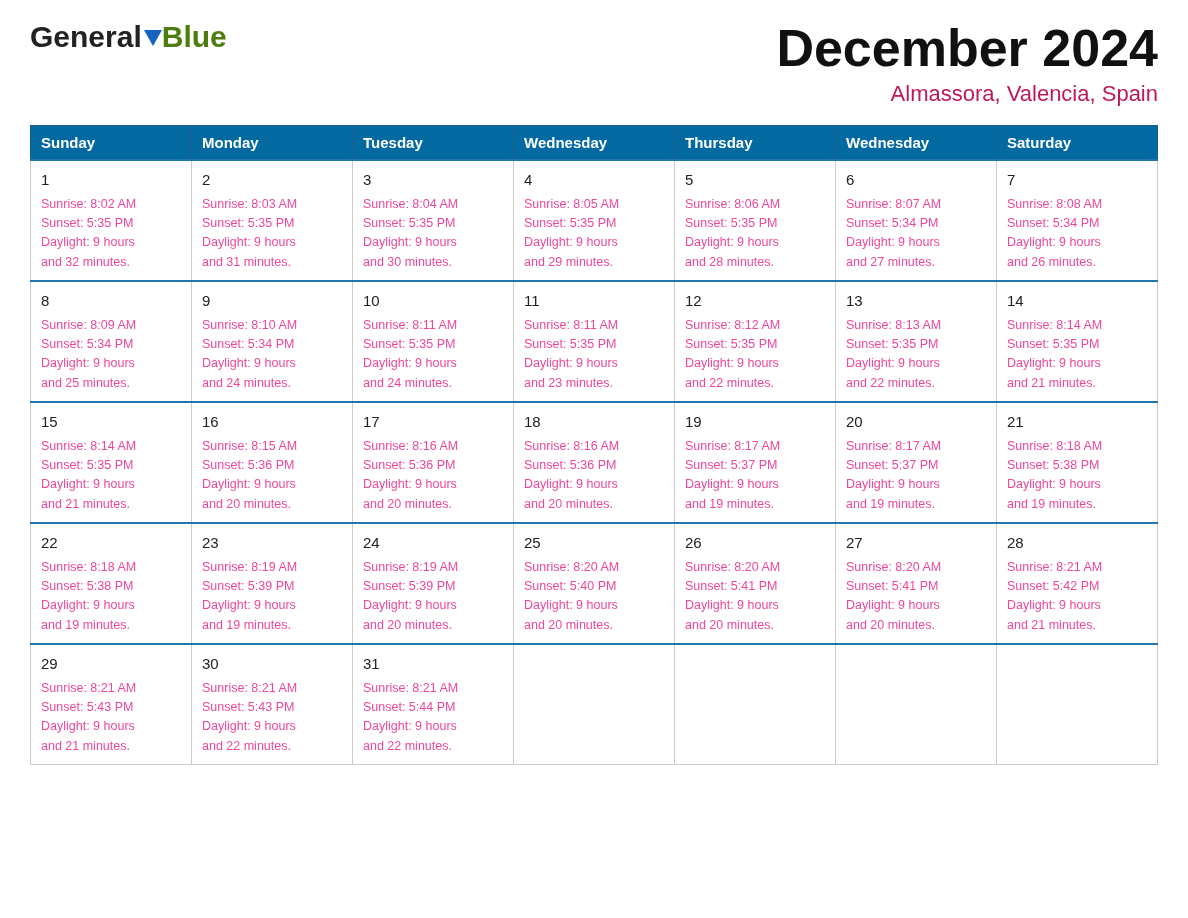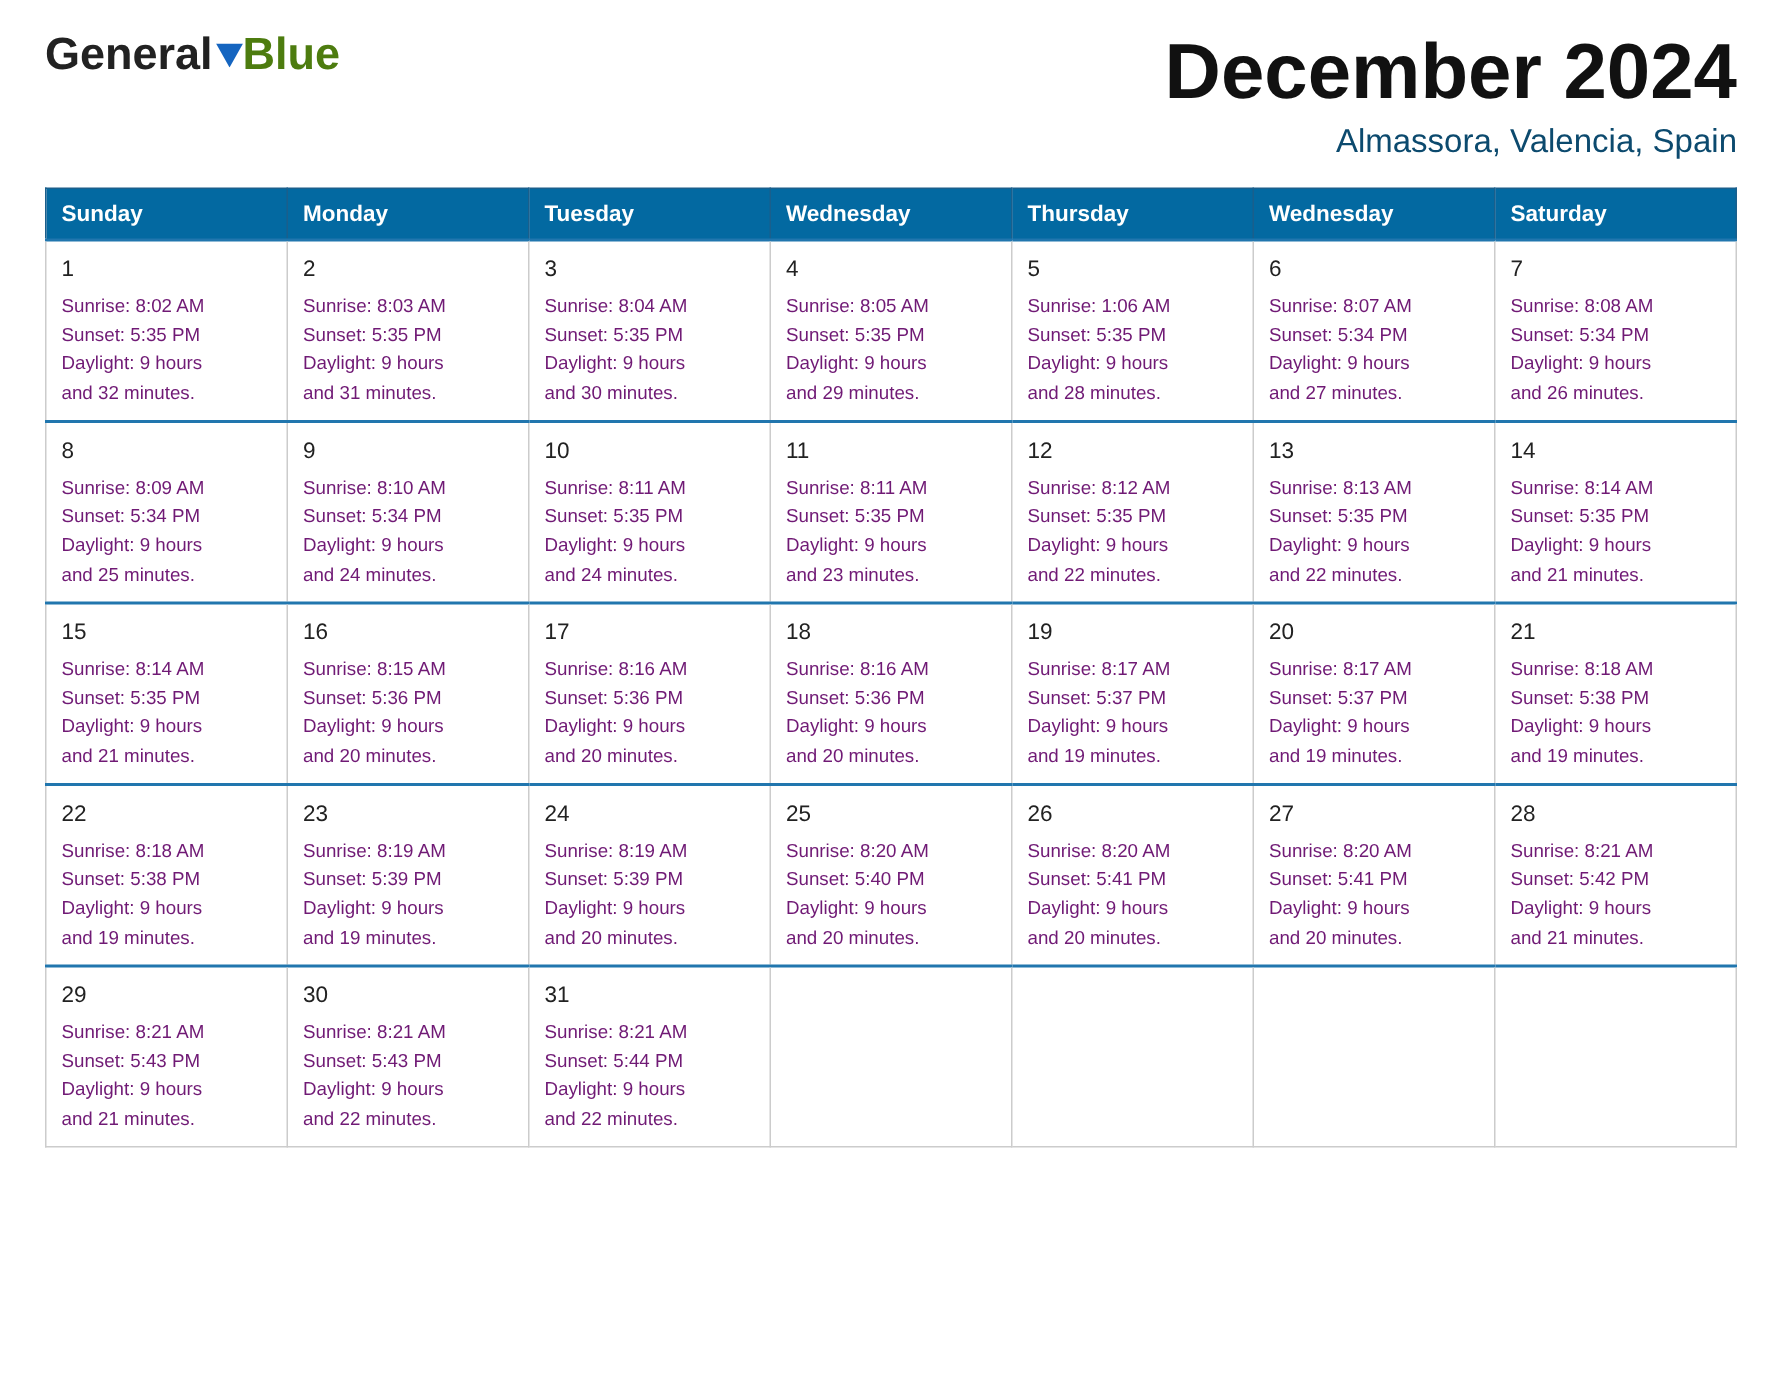--- a/index.html
+++ b/index.html
@@ -32,21 +32,21 @@
     .title-block h1 {
       font-size: 52px;
       font-weight: 900;
       color: #111;
       line-height: 1.1;
       margin-left: 36px;
     }
     .title-block h2 {
       font-size: 22px;
       font-weight: 400;
-      color: #0c4a6e;
+      color: #be185d;
       margin-top: 4px;
     }
     .calendar-table {
       width: 100%;
       border-collapse: collapse;
       table-layout: fixed;
     }
     .calendar-table th {
       background-color: #0369a1;
       color: #fff;
@@ -76,21 +76,21 @@
     }
     .day-num {
       font-size: 15px;
       font-weight: normal;
       color: #222;
       display: block;
       margin-bottom: 3px;
     }
     .day-info {
       font-size: 12.5px;
-      color: #701a75;
+      color: #ec4899;
       line-height: 1.55;
     }
     .empty-cell {
       background: #fff;
     }
     .logo-general-text {
       font-size: 30px;
       font-weight: bold;
       color: #222;
       font-family: Arial, sans-serif;
@@ -160,21 +160,21 @@
         <td>
           <span class="day-num">3</span>
           <div class="day-info"><span>Sunrise: 8:04 AM</span><br><span>Sunset: 5:35 PM</span><br><span>Daylight: 9 hours<br>and 30 minutes.</span></div>
         </td>
         <td>
           <span class="day-num">4</span>
           <div class="day-info"><span>Sunrise: 8:05 AM</span><br><span>Sunset: 5:35 PM</span><br><span>Daylight: 9 hours<br>and 29 minutes.</span></div>
         </td>
         <td>
           <span class="day-num">5</span>
-          <div class="day-info"><span>Sunrise: 1:06 AM</span><br><span>Sunset: 5:35 PM</span><br><span>Daylight: 9 hours<br>and 28 minutes.</span></div>
+          <div class="day-info"><span>Sunrise: 8:06 AM</span><br><span>Sunset: 5:35 PM</span><br><span>Daylight: 9 hours<br>and 28 minutes.</span></div>
         </td>
         <td>
           <span class="day-num">6</span>
           <div class="day-info"><span>Sunrise: 8:07 AM</span><br><span>Sunset: 5:34 PM</span><br><span>Daylight: 9 hours<br>and 27 minutes.</span></div>
         </td>
         <td>
           <span class="day-num">7</span>
           <div class="day-info"><span>Sunrise: 8:08 AM</span><br><span>Sunset: 5:34 PM</span><br><span>Daylight: 9 hours<br>and 26 minutes.</span></div>
         </td>
       </tr>

